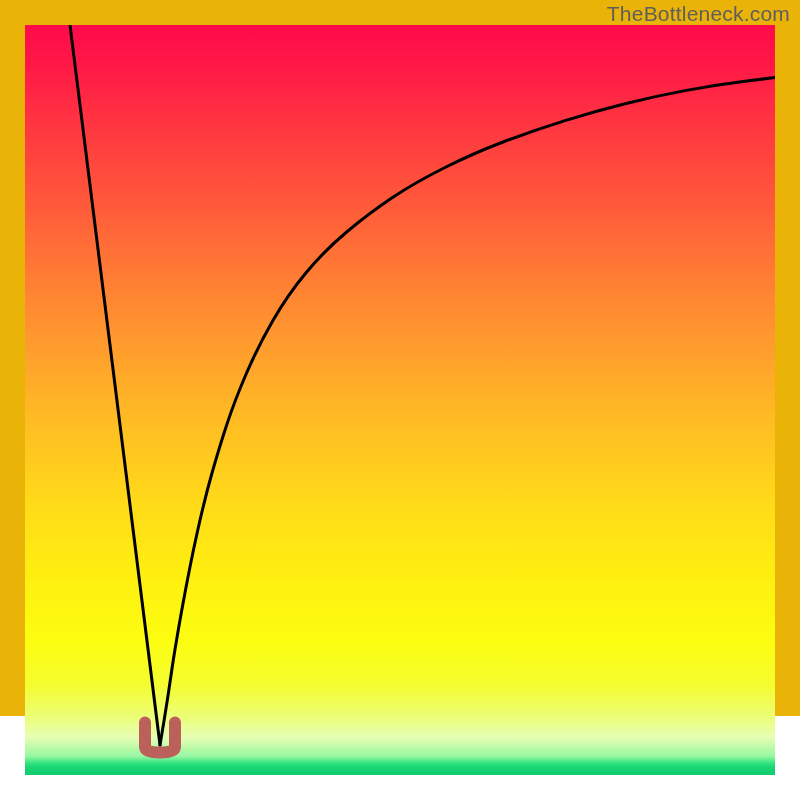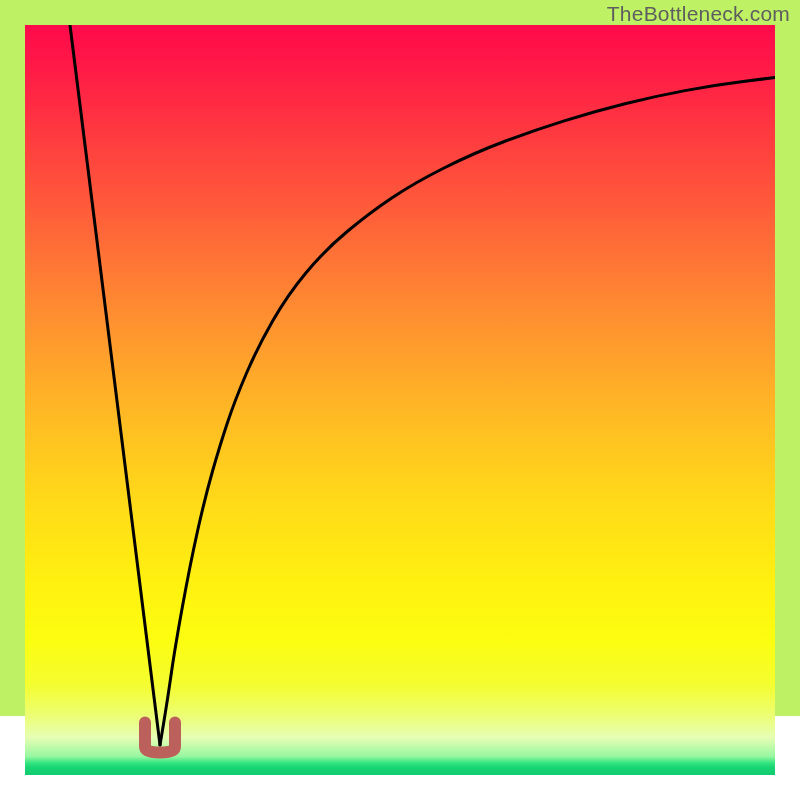--- a/index.html
+++ b/index.html
@@ -8,21 +8,21 @@
     width: 800px;
     height: 800px;
     overflow: hidden;
     background: #fff;
     font-family: Arial, Helvetica, sans-serif;
   }
   .stage {
     position: relative;
     width: 800px;
     height: 716px;
-    background: #bef264;
+    background: #eab308;
   }
   .plot-area {
     position: absolute;
     left: 25px;
     top: 25px;
     width: 750px;
     height: 750px;
     overflow: hidden;
   }
   .gradient-bg {

